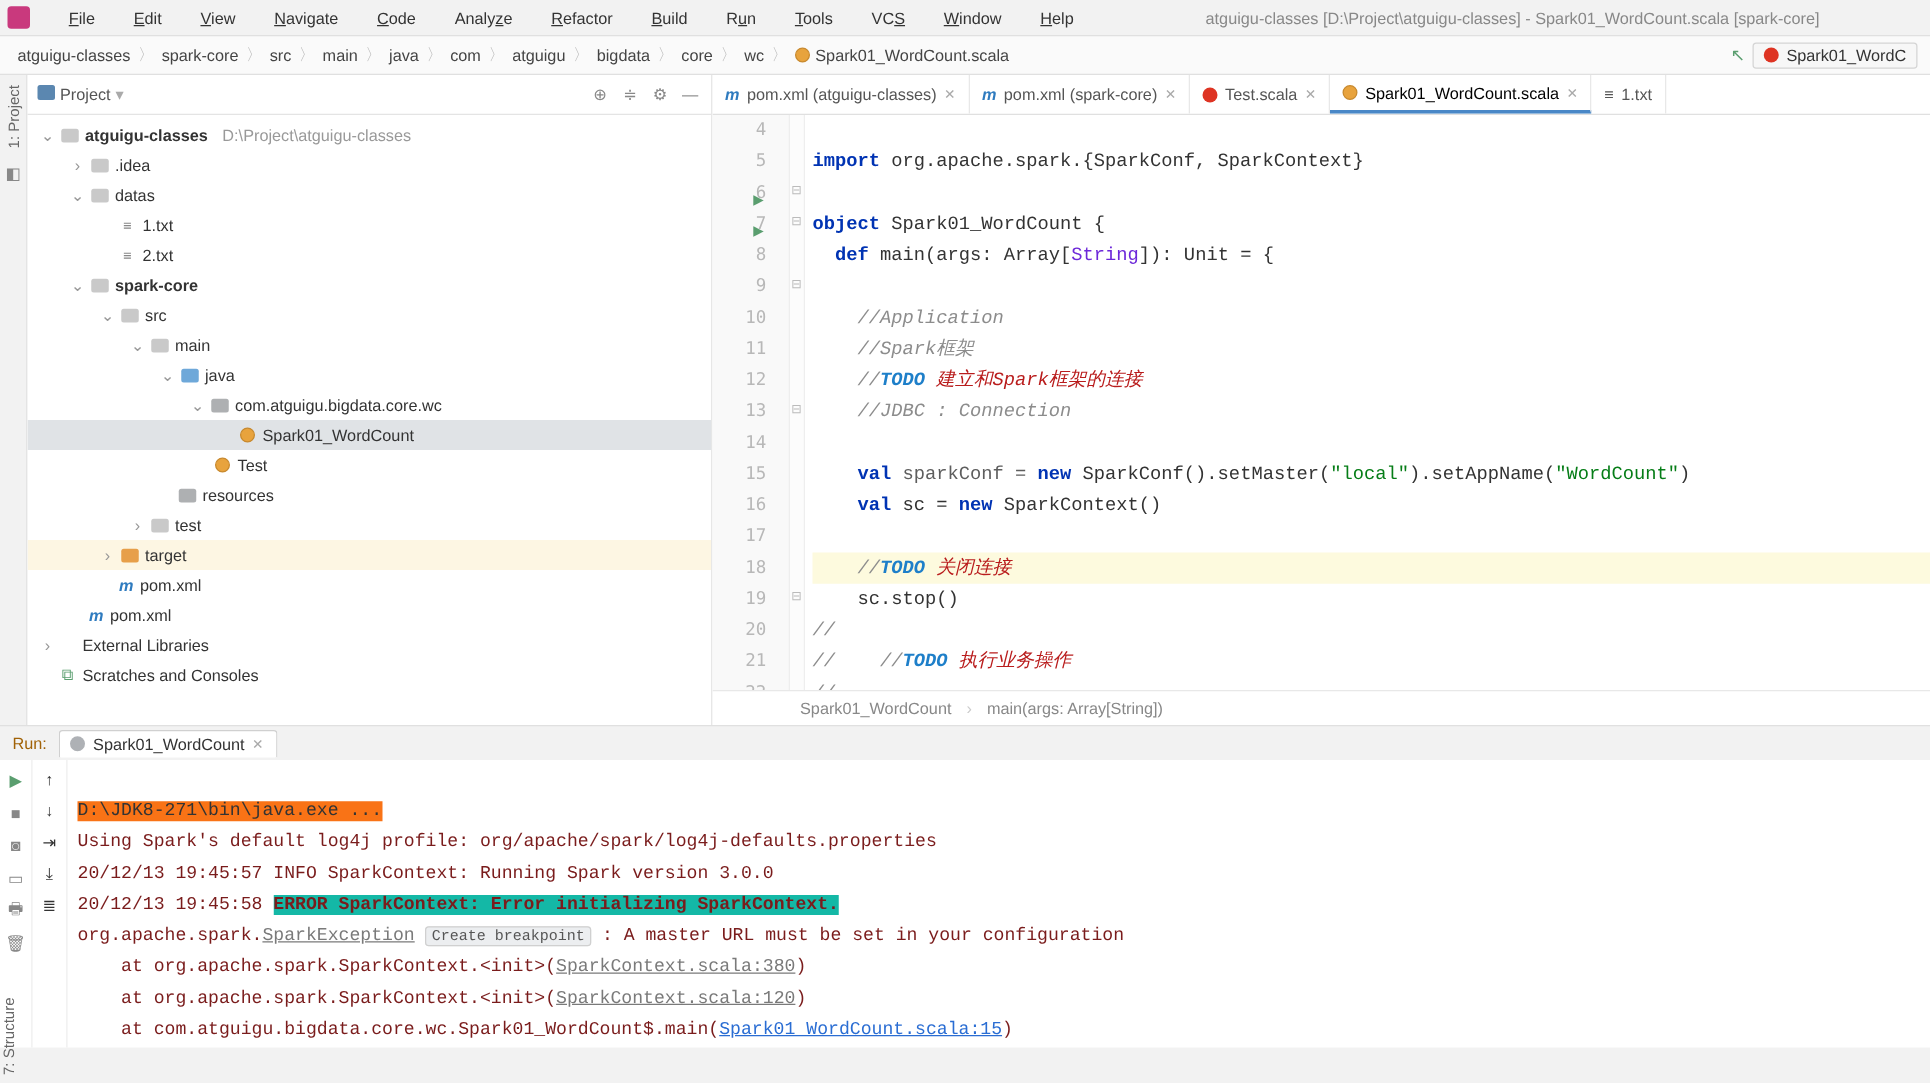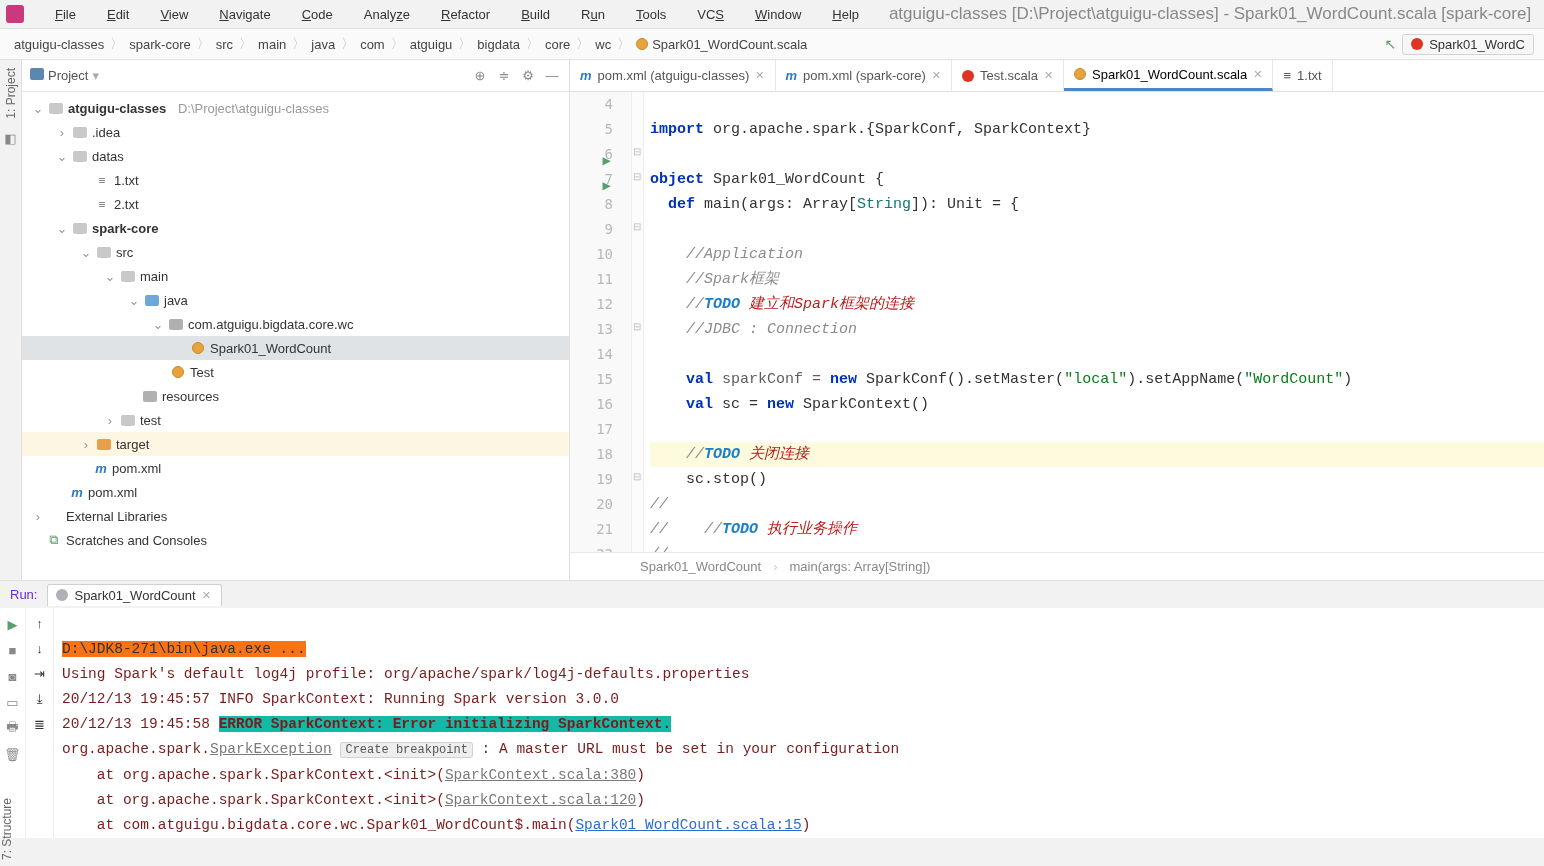--- a/index.html
+++ b/index.html
@@ -1,21 +1,21 @@
 <!DOCTYPE html>
 <html><head>
 <meta charset="utf-8">
 <style>
 * { box-sizing: border-box; margin: 0; padding: 0; }
 body { font-family: "Segoe UI", Arial, sans-serif; font-size: 13px; background: #f2f2f2; color: #333; overflow: hidden; width: 1544px; height: 866px; }
 .menubar { display: flex; align-items: center; height: 28px; background: #f2f2f2; padding: 0 6px; gap: 15px; }
 .menubar .logo { width: 18px; height: 18px; background: #c9397d; border-radius: 3px; margin-right: 8px; }
 .menubar .mitem { padding: 3px 8px; cursor: pointer; }
 .menubar .mitem u { text-decoration: underline; }
-.menubar .title { flex: 1; text-align: center; color: #888; font-size: 17px; }
+.menubar .title { flex: 1; text-align: center; color: #888; font-size: 13px; }
 .breadcrumb { display: flex; align-items: center; height: 32px; background: #fafafa; border-top: 1px solid #e0e0e0; border-bottom: 1px solid #e0e0e0; padding: 0 10px; }
 .breadcrumb .crumb { padding: 0 4px; color: #444; }
 .breadcrumb .chev { color: #bbb; padding: 0 2px; }
 .breadcrumb .file-badge { display:inline-flex; align-items:center; gap:4px;}
 .breadcrumb .filecirc{ width:12px;height:12px;border-radius:50%;background:#e8a33d;border:1px solid #c8892d;display:inline-block;}
 .breadcrumb .spacer { flex: 1; }
 .breadcrumb .nav-up{ color:#5a9e6f; font-size:14px; padding:0 6px;}
 .tabbox { display:flex;align-items:center;background:#f7f7f7;border:1px solid #d4d4d4;border-radius:3px;padding:2px 8px;gap:6px;}
 .scalacirc{width:12px;height:12px;border-radius:50%;background:#de3423;display:inline-block;}
 .main-row { display: flex; height: 520px; }
@@ -53,21 +53,21 @@
 .editor-tabs .etab .m-icn{color:#2f7bbf;font-weight:bold;font-style:italic;}
 .editor-tabs .etab .close{color:#aaa;font-size:11px;}
 .editor-body{flex:1;display:flex;overflow:hidden;}
 .gutter{width:62px;background:#f9f9f9;border-right:1px solid #eee;text-align:right;color:#b8b8b8;font-family:Consolas,monospace;font-size:14px;line-height:25px;padding-right:18px;position:relative;}
 .gutter .gicon{position:absolute;width:10px;height:10px;color:#5a9e6f;right:2px;}
 .foldcol{width:12px;border-right:1px solid #eee;background:#fcfcfc;position:relative;}
 .foldcol .fm{position:absolute;left:1px;color:#bbb;font-size:10px;}
 .code{flex:1;font-family:Consolas,"Courier New",monospace;font-size:15px;line-height:25px;padding-left:6px;white-space:pre;overflow:hidden;}
 .code .kw{color:#0033b3;font-weight:600;}
 .code .str{color:#067d17;}
-.code .type{color:#0f766e;}
+.code .type{color:#6d28d9;}
 .code .cmt{color:#8c8c8c;font-style:italic;}
 .code .todo{color:#1e7fc9;font-style:italic;font-weight:600;}
 .code .todocmt{color:#b91c1c;font-style:italic;}
 .code .hl-line{background:#fdfade;display:inline-block;width:100%;}
 .code .id-u{color:#5e5e5e;}
 .breadcrumb-bottom{height:28px;border-top:1px solid #e8e8e8;display:flex;align-items:center;gap:12px;padding-left:70px;color:#888;font-size:13px;}
 .run-bar{display:flex;align-items:center;height:28px;border-top:1px solid #e0e0e0;background:#f2f2f2;padding-left:10px;gap:10px;}
 .run-bar .rtab{display:flex;align-items:center;gap:6px;background:#fff;border:1px solid #d0d0d0;border-bottom:none;padding:3px 10px 3px 8px;border-radius:3px 3px 0 0;}
 .run-output-row{display:flex;height:230px;background:#fff;}
 .run-left{width:26px;display:flex;flex-direction:column;align-items:center;gap:10px;padding-top:8px;border-right:1px solid #eee;}
@@ -353,21 +353,21 @@
     </div>
     <div class="breadcrumb-bottom">
       <span>Spark01_WordCount</span>
         <span style="color:#ccc">›</span>
       <span>main(args: Array[String])</span>
     </div>
   </div>
 </div>
 
 <div class="run-bar">
-  <span style="color:#6d28d9">Run:</span>
+  <span style="color:#a16207">Run:</span>
   <div class="rtab">
     <span class="scalacirc" style="background:#aeb1b5;"></span>
     <span>Spark01_WordCount</span>
     <span style="color:#aaa;font-size:11px;">✕</span>
   </div>
 </div>
 <div class="run-output-row">
   <div class="run-left">
     <div class="ri play">▶</div>
     <div class="ri">■</div>

